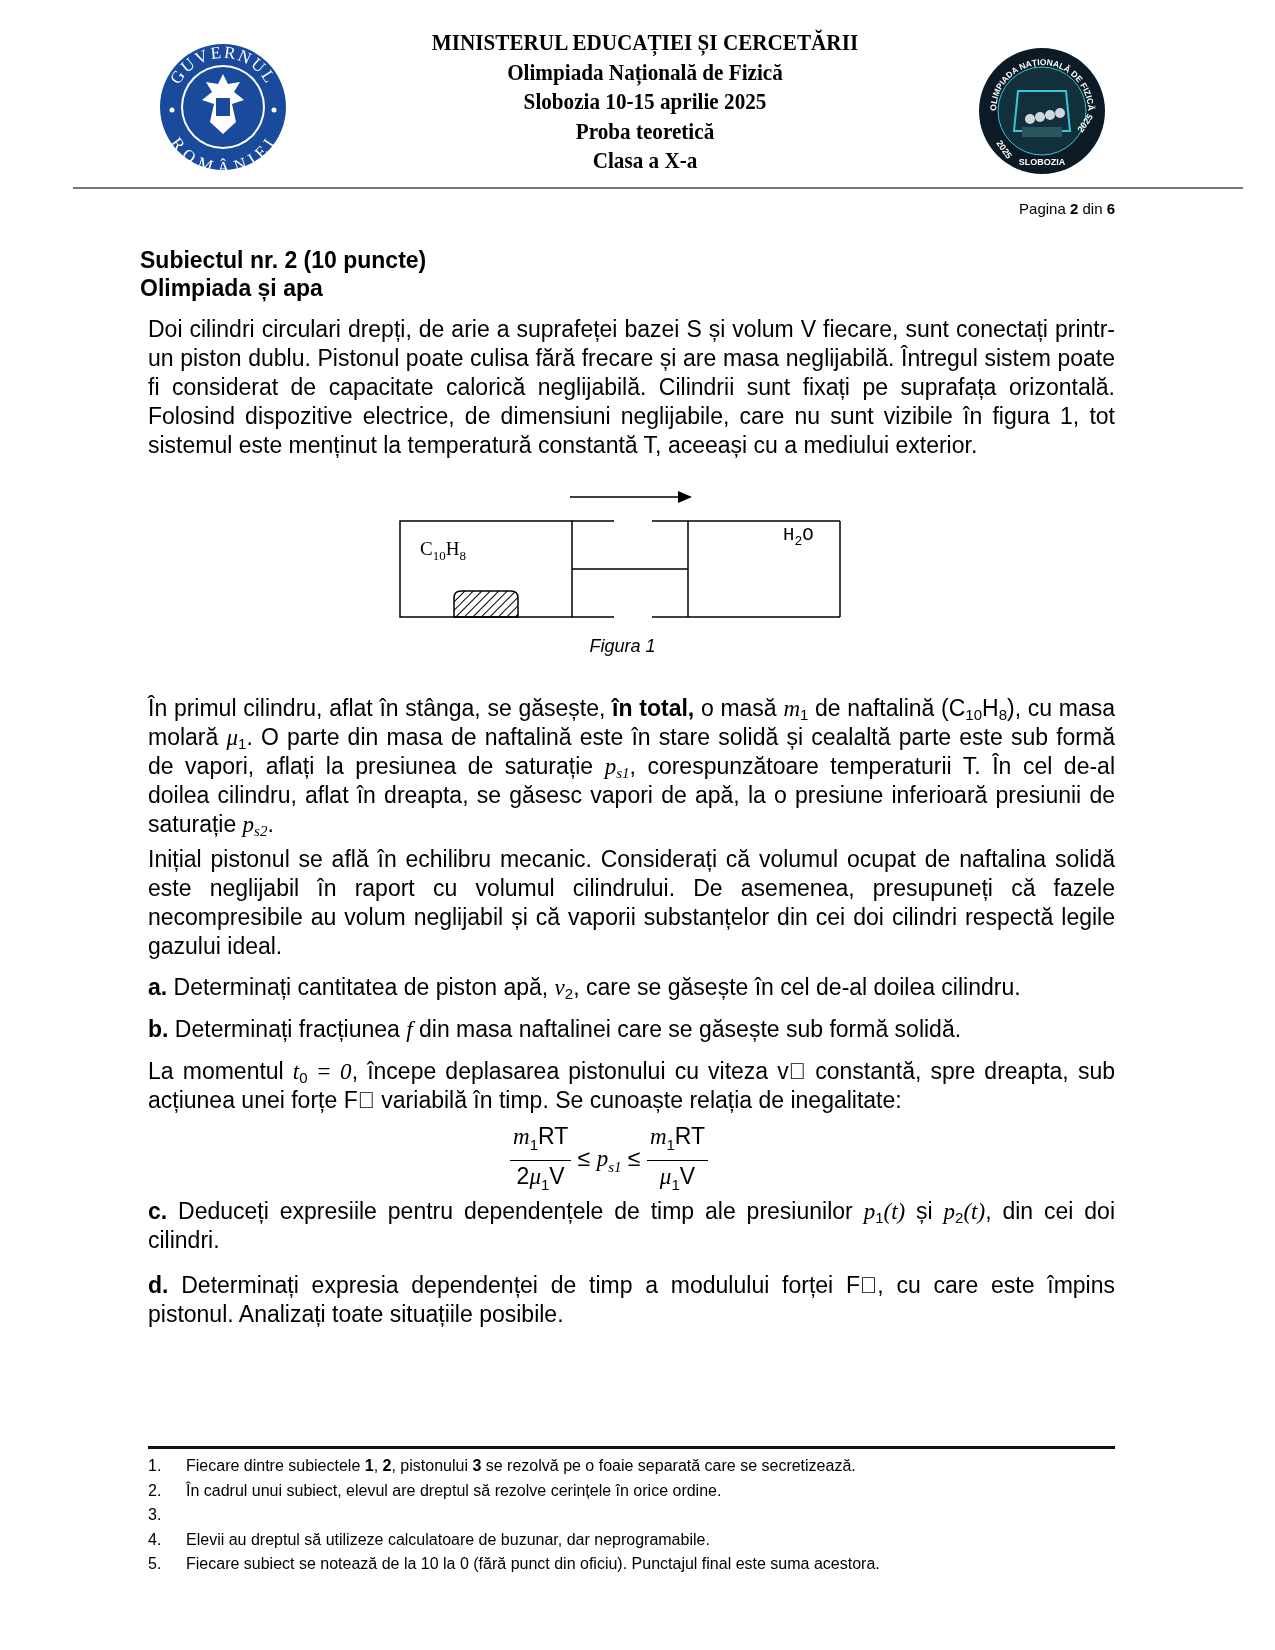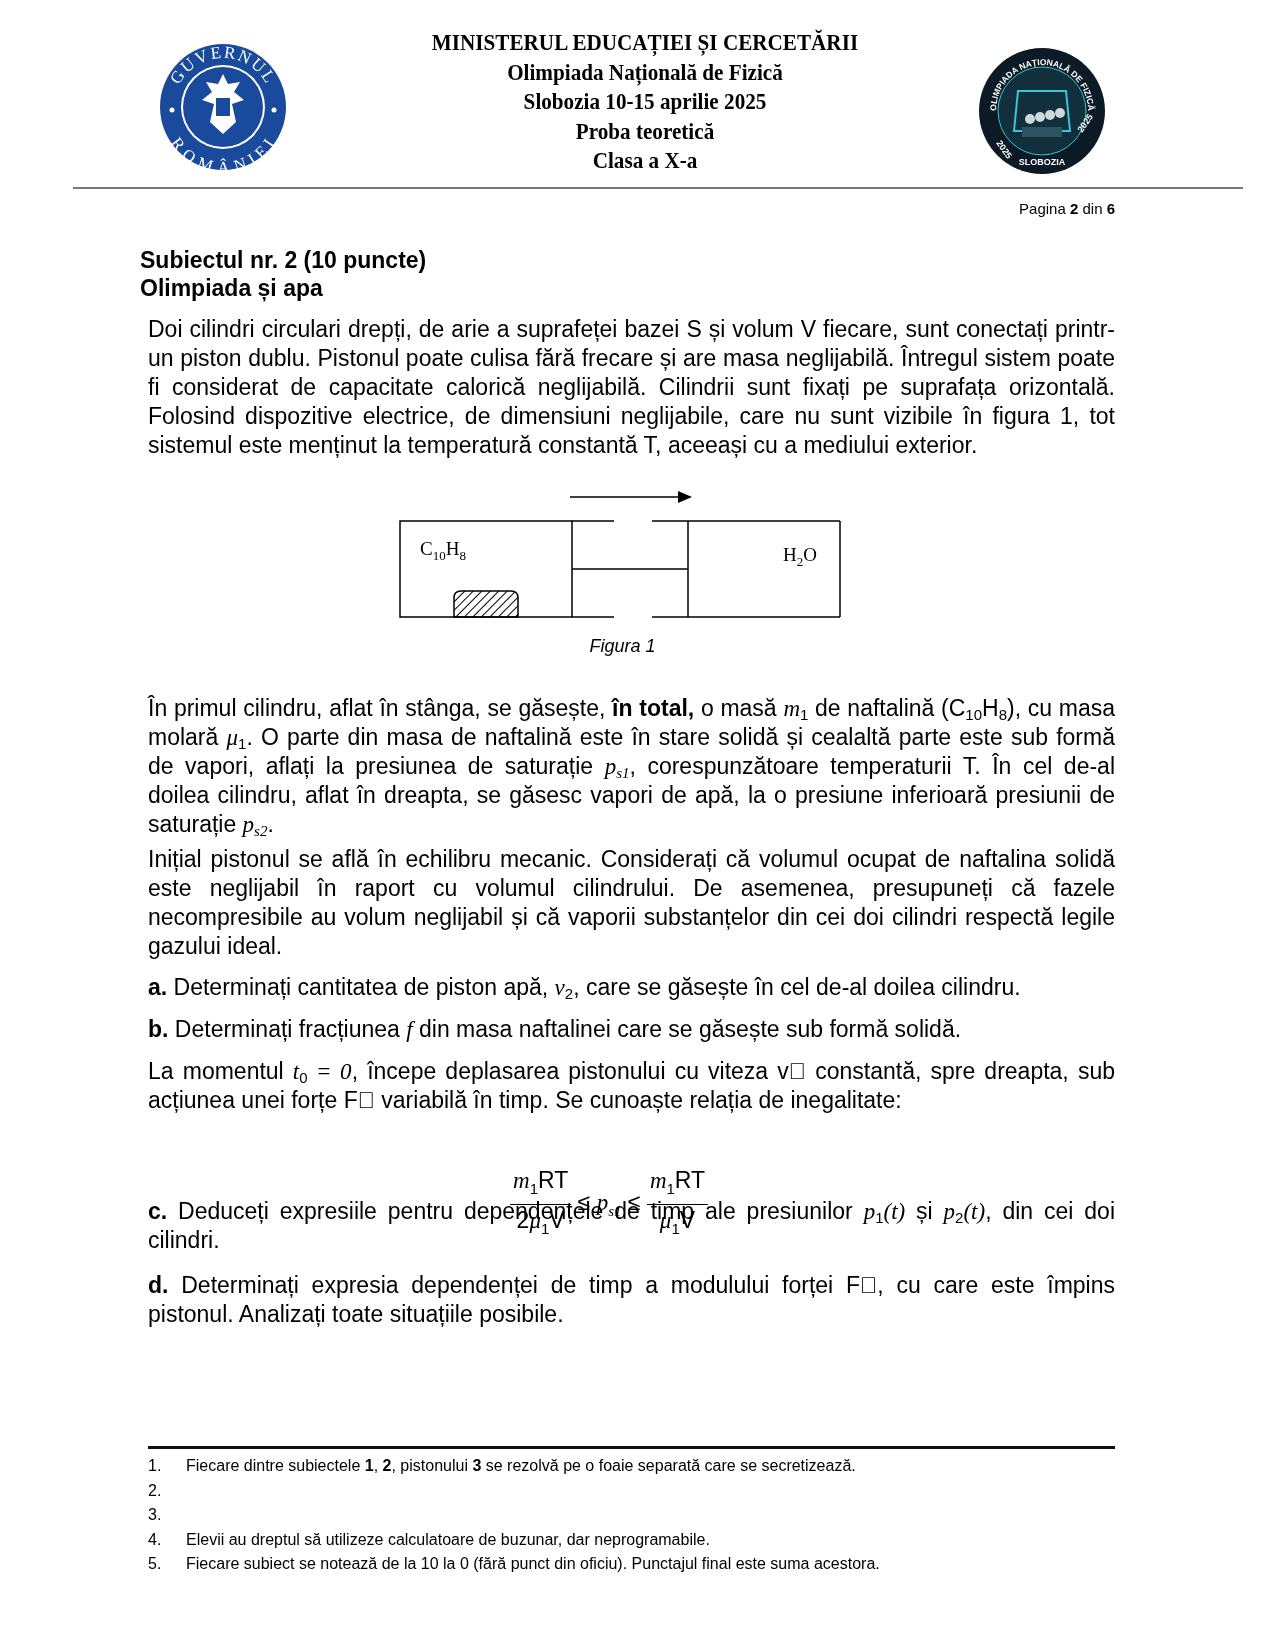--- a/index.html
+++ b/index.html
@@ -11,21 +11,21 @@
   .logo-left { left:158px; top:42px; width:130px; height:130px; }
   .logo-right { left:978px; top:47px; width:128px; height:128px; }
   .top-rule { left:73px; top:187px; width:1170px; height:2px; background:#777; }
   .page-num { right:160px; top:200px; font-size:15px; font-family:"Liberation Sans", sans-serif; }
   .page-num b { font-weight:bold; }
   .subject-head { left:140px; top:246px; font-weight:bold; font-size:23px; line-height:28px; }
   .para { left:148px; width:967px; font-size:23px; line-height:29px; text-align:justify; }
   .para .m { font-family:"Liberation Serif", serif; font-style:italic; }
   .para sub { font-size:15px; vertical-align:-4px; line-height:0; }
   .fig-caption { left:0; width:1245px; top:636px; text-align:center; font-style:italic; font-size:18px; }
-  .formula { left:510px; top:1123px; font-size:23px;margin-top:44px; }
+  .formula { left:510px; top:1123px; font-size:23px; }
   .frac { display:inline-block; vertical-align:middle; text-align:center; }
   .frac .num { display:block; border-bottom:1.5px solid #000; padding:0 3px 2px; line-height:26px; }
   .frac .den { display:block; padding-top:2px; line-height:26px; }
   .footer-rule { left:148px; top:1446px; width:967px; height:3px; background:#111; }
   .footer-list { left:148px; top:1454px; width:967px; font-size:16px; line-height:24.5px; }
   .footer-item { display:flex; }
   .footer-item .n { width:38px; }
   .q-label { font-weight:bold; }
 </style>
 </head>
@@ -111,21 +111,21 @@
     <defs>
       <pattern id="hatch" width="6" height="6" patternUnits="userSpaceOnUse" patternTransform="rotate(45)">
         <line x1="0" y1="0" x2="0" y2="6" stroke="#000" stroke-width="2"></line>
       </pattern>
     </defs>
     <path d="M74 137 L74 118 Q74 111 81 111 L131 111 Q138 111 138 118 L138 137 Z" fill="url(#hatch)" stroke="#000" stroke-width="1.5"></path>
   </svg>
   <div class="abs" style="left:40px; top:58px; font-family:'Liberation Serif',serif; font-size:19px;">
     <span>C</span><sub style="font-size:13px;">10</sub><span>H</span><sub style="font-size:13px;">8</sub>
   </div>
-  <div class="abs" style="left:403px; top:64px; font-family:Liberation Serif, serif; font-size:19px;">
+  <div class="abs" style="left:403px; top:44px; font-family:Liberation Mono, monospace; font-size:19px;">
     <span>H</span><sub style="font-size:13px;">2</sub><span>O</span>
   </div>
 </div>
 <div class="abs fig-caption">Figura 1</div>
 
 <div class="abs para" style="top:694px;">
   <span>În primul cilindru, aflat în stânga, se găsește, </span><b>în total,</b><span> o masă </span><span class="m">m</span><sub>1</sub><span> de naftalină (C</span><sub>10</sub><span>H</span><sub>8</sub><span>), cu masa molară </span><span class="m">μ</span><sub>1</sub><span>. O parte din masa de naftalină este în stare solidă și cealaltă parte este sub formă de vapori, aflați la presiunea de saturație </span><span class="m">p</span><sub class="m">s1</sub><span>, corespunzătoare temperaturii T. În cel de-al doilea cilindru, aflat în dreapta, se găsesc vapori de apă, la o presiune inferioară presiunii de saturație </span><span class="m">p</span><sub class="m">s2</sub><span>.</span>
 </div>
 
 <div class="abs para" style="top:845px;">Inițial pistonul se află în echilibru mecanic. Considerați că volumul ocupat de naftalina solidă este neglijabil în raport cu volumul cilindrului. De asemenea, presupuneți că fazele necompresibile au volum neglijabil și că vaporii substanțelor din cei doi cilindri respectă legile gazului ideal.</div>
@@ -163,20 +163,21 @@
 </div>
 
 <div class="abs footer-rule"></div>
 <div class="abs footer-list">
   <div class="footer-item">
     <span class="n">1.</span>
     <span><span>Fiecare dintre subiectele </span><b>1</b><span>, </span><b>2</b><span>, pistonului </span><b>3</b><span> se rezolvă pe o foaie separată care se secretizează.</span></span>
   </div>
   <div class="footer-item">
     <span class="n">2.</span>
+      <span>În cadrul unui subiect, elevul are dreptul să rezolve cerințele în orice ordine.</span>
   </div>
   <div class="footer-item">
     <span class="n">3.</span>
   </div>
   <div class="footer-item">
     <span class="n">4.</span>
       <span>Elevii au dreptul să utilizeze calculatoare de buzunar, dar neprogramabile.</span>
   </div>
   <div class="footer-item">
     <span class="n">5.</span>

